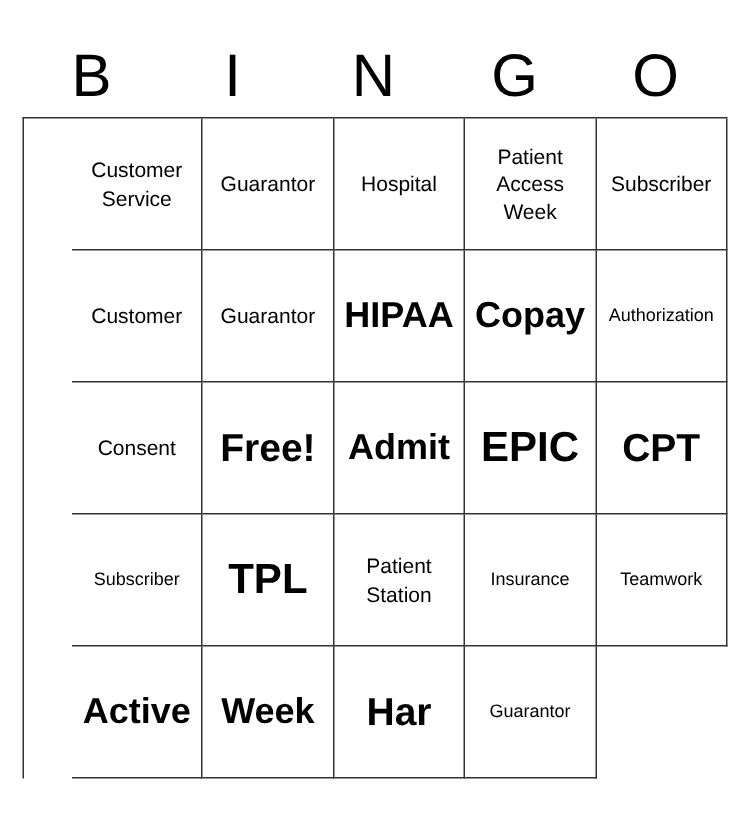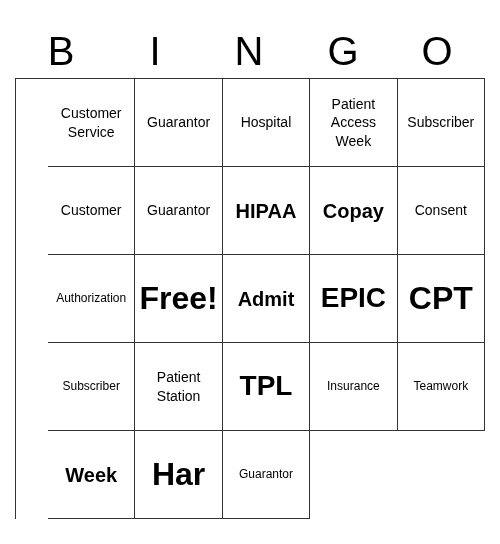--- a/index.html
+++ b/index.html
@@ -60,26 +60,26 @@
       font-size: 14px;
       line-height: 1.3;
     }
 
     .cell-text.large {
       font-size: 28px;
       font-weight: bold;
     }
 
     .cell-text.xlarge {
-      font-size: 32px;
+      font-size: 26px;
       font-weight: bold;
     }
 
     .cell-text.medium {
-      font-size: 20px;
+      font-size: 24px;
       font-weight: bold;
     }
 
     .cell-text.small {
       font-size: 12px;
     }
   </style>
 </head>
 <body>
 
@@ -113,51 +113,54 @@
       <div class="bingo-cell">
         <span class="cell-text">Guarantor</span>
       </div>
       <div class="bingo-cell">
         <span class="cell-text medium">HIPAA</span>
       </div>
       <div class="bingo-cell">
         <span class="cell-text medium">Copay</span>
       </div>
       <div class="bingo-cell">
-        <span class="cell-text">Consent</span>
+        <span class="cell-text small">Authorization</span>
       </div>
       <div class="bingo-cell">
-        <span class="cell-text small">Authorization</span>
+        <span class="cell-text">Consent</span>
       </div>
       <div class="bingo-cell">
         <span class="cell-text xlarge">Free!</span>
       </div>
       <div class="bingo-cell">
         <span class="cell-text medium">Admit</span>
       </div>
       <div class="bingo-cell">
         <span class="cell-text large">EPIC</span>
       </div>
       <div class="bingo-cell">
         <span class="cell-text xlarge">CPT</span>
       </div>
       <div class="bingo-cell">
         <span class="cell-text small">Subscriber</span>
       </div>
       <div class="bingo-cell">
-        <span class="cell-text">Patient Station</span>
+        <span class="cell-text large">TPL</span>
       </div>
       <div class="bingo-cell">
-        <span class="cell-text large">TPL</span>
+        <span class="cell-text">Patient Station</span>
       </div>
       <div class="bingo-cell">
         <span class="cell-text small">Insurance</span>
       </div>
       <div class="bingo-cell">
         <span class="cell-text small">Teamwork</span>
+      </div>
+      <div class="bingo-cell">
+        <span class="cell-text medium">Active</span>
       </div>
       <div class="bingo-cell">
         <span class="cell-text medium">Week</span>
       </div>
       <div class="bingo-cell">
         <span class="cell-text xlarge">Har</span>
       </div>
       <div class="bingo-cell">
         <span class="cell-text small">Guarantor</span>
       </div>

